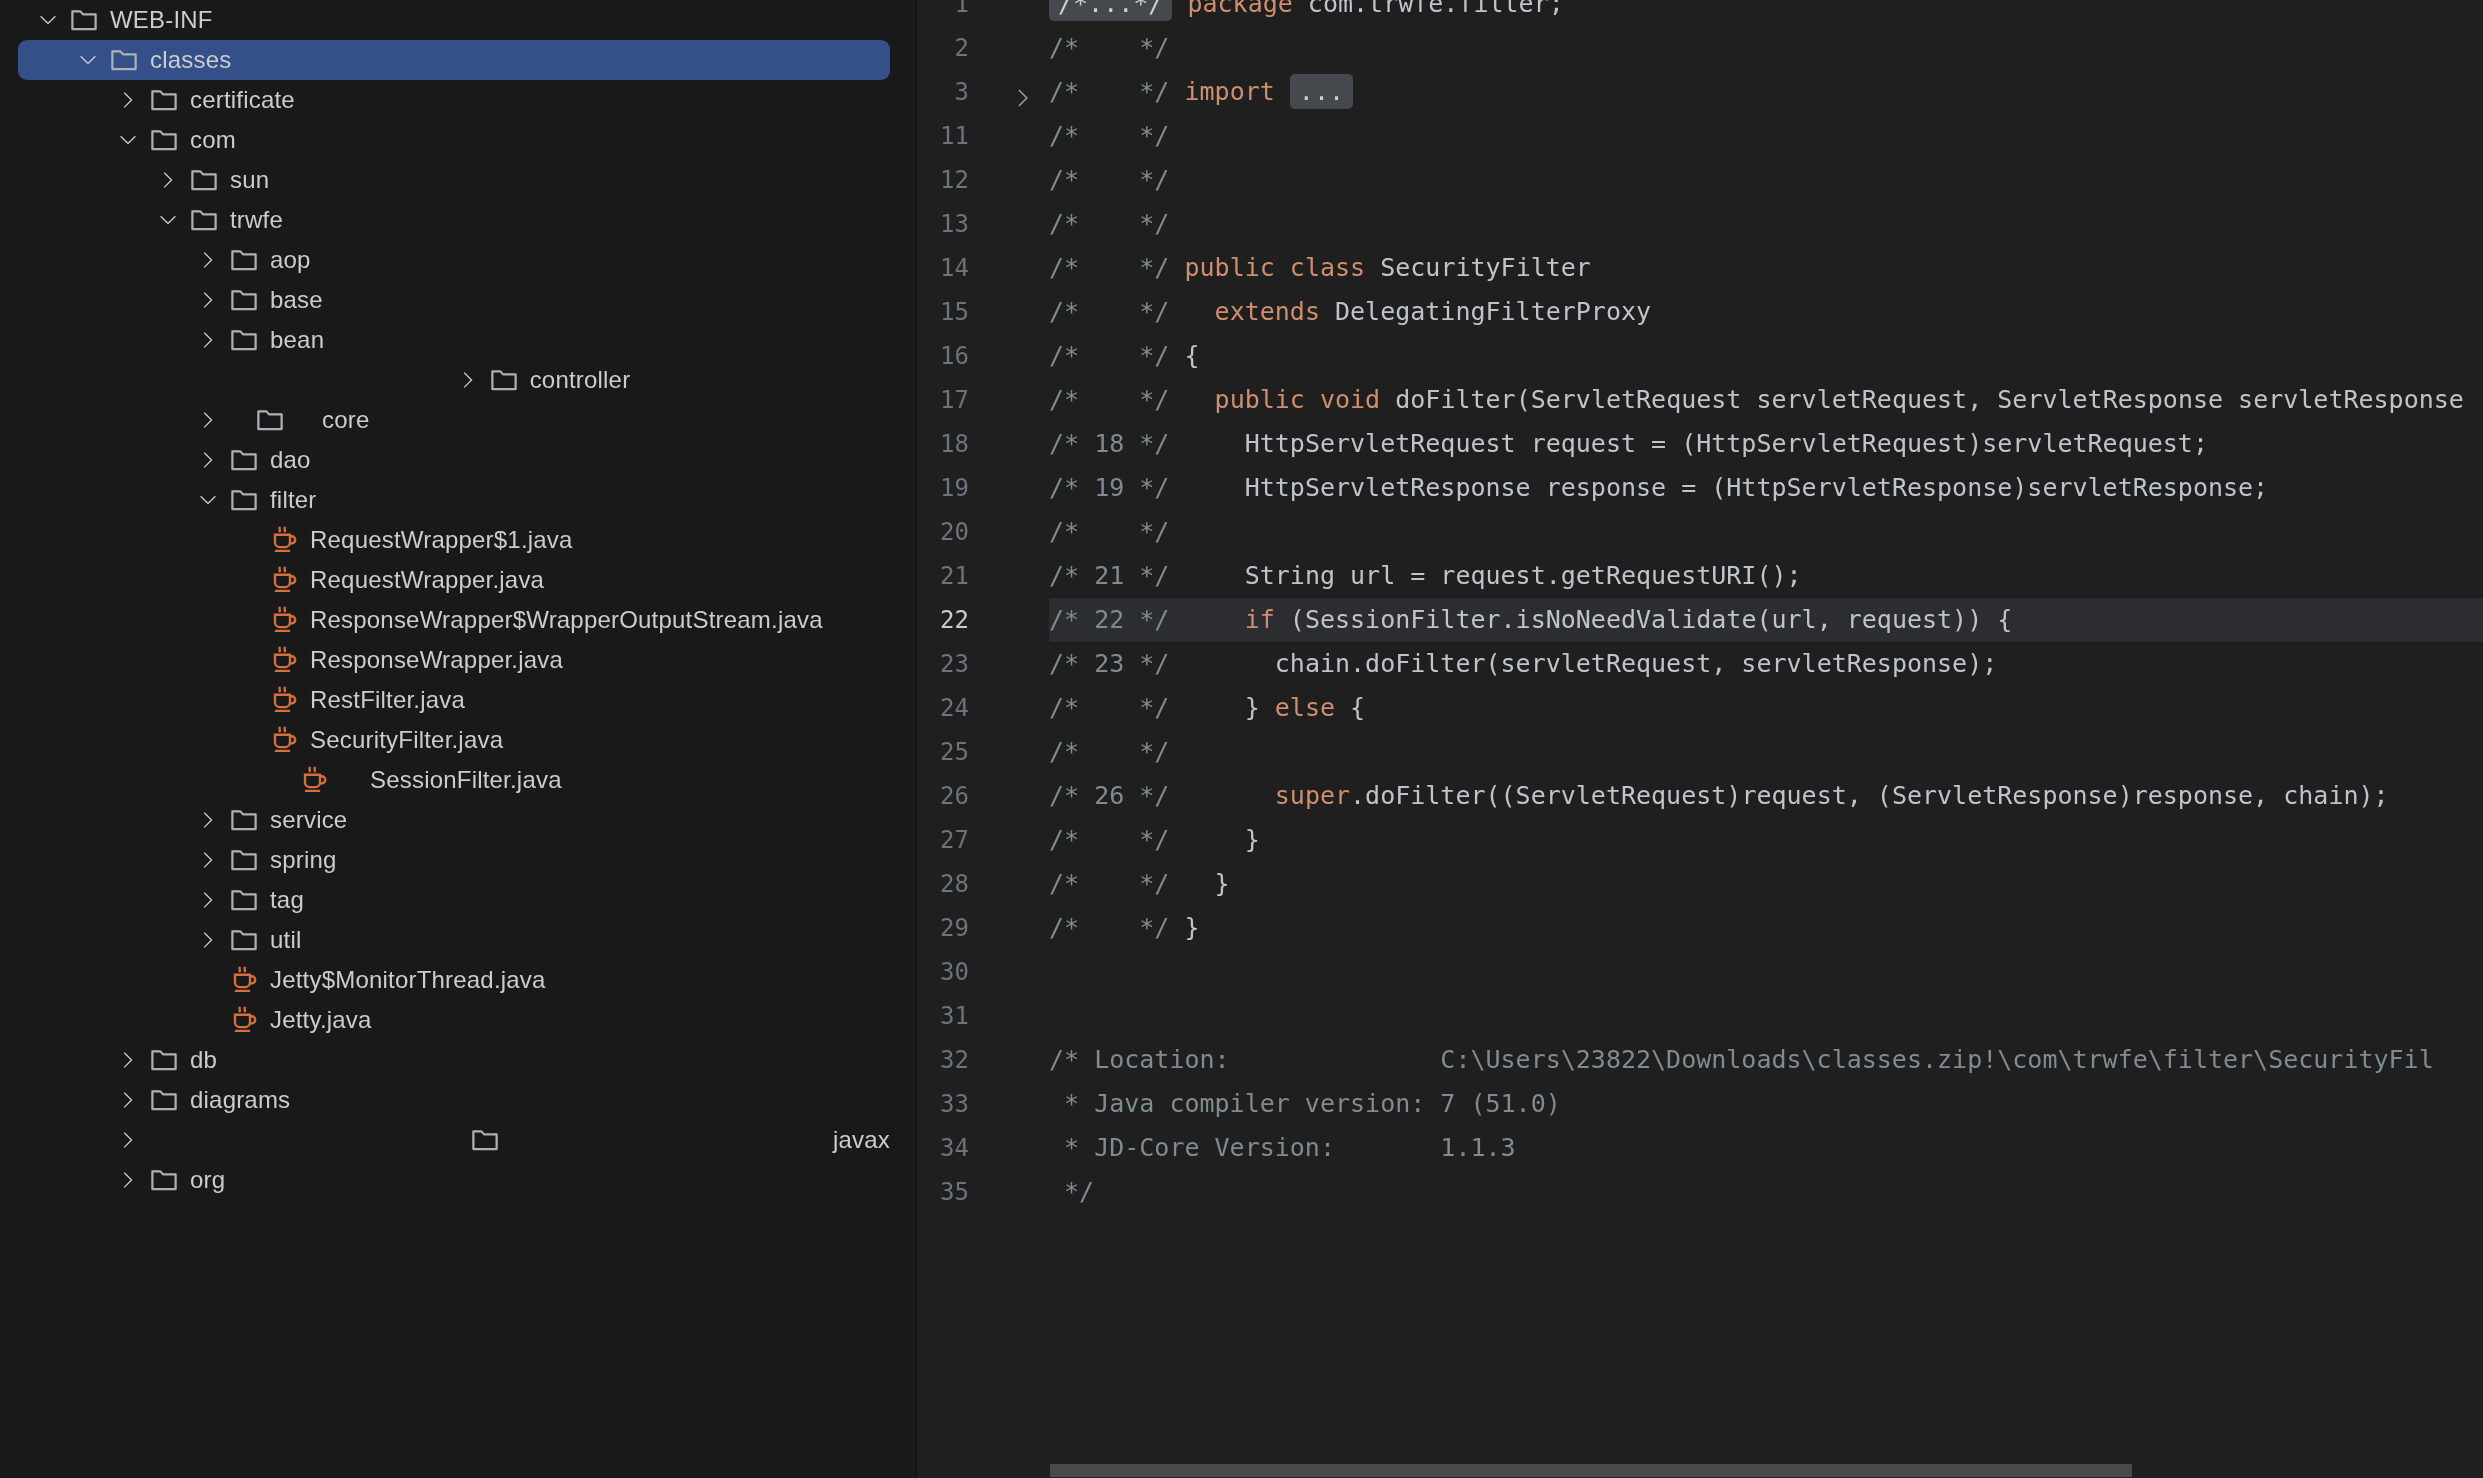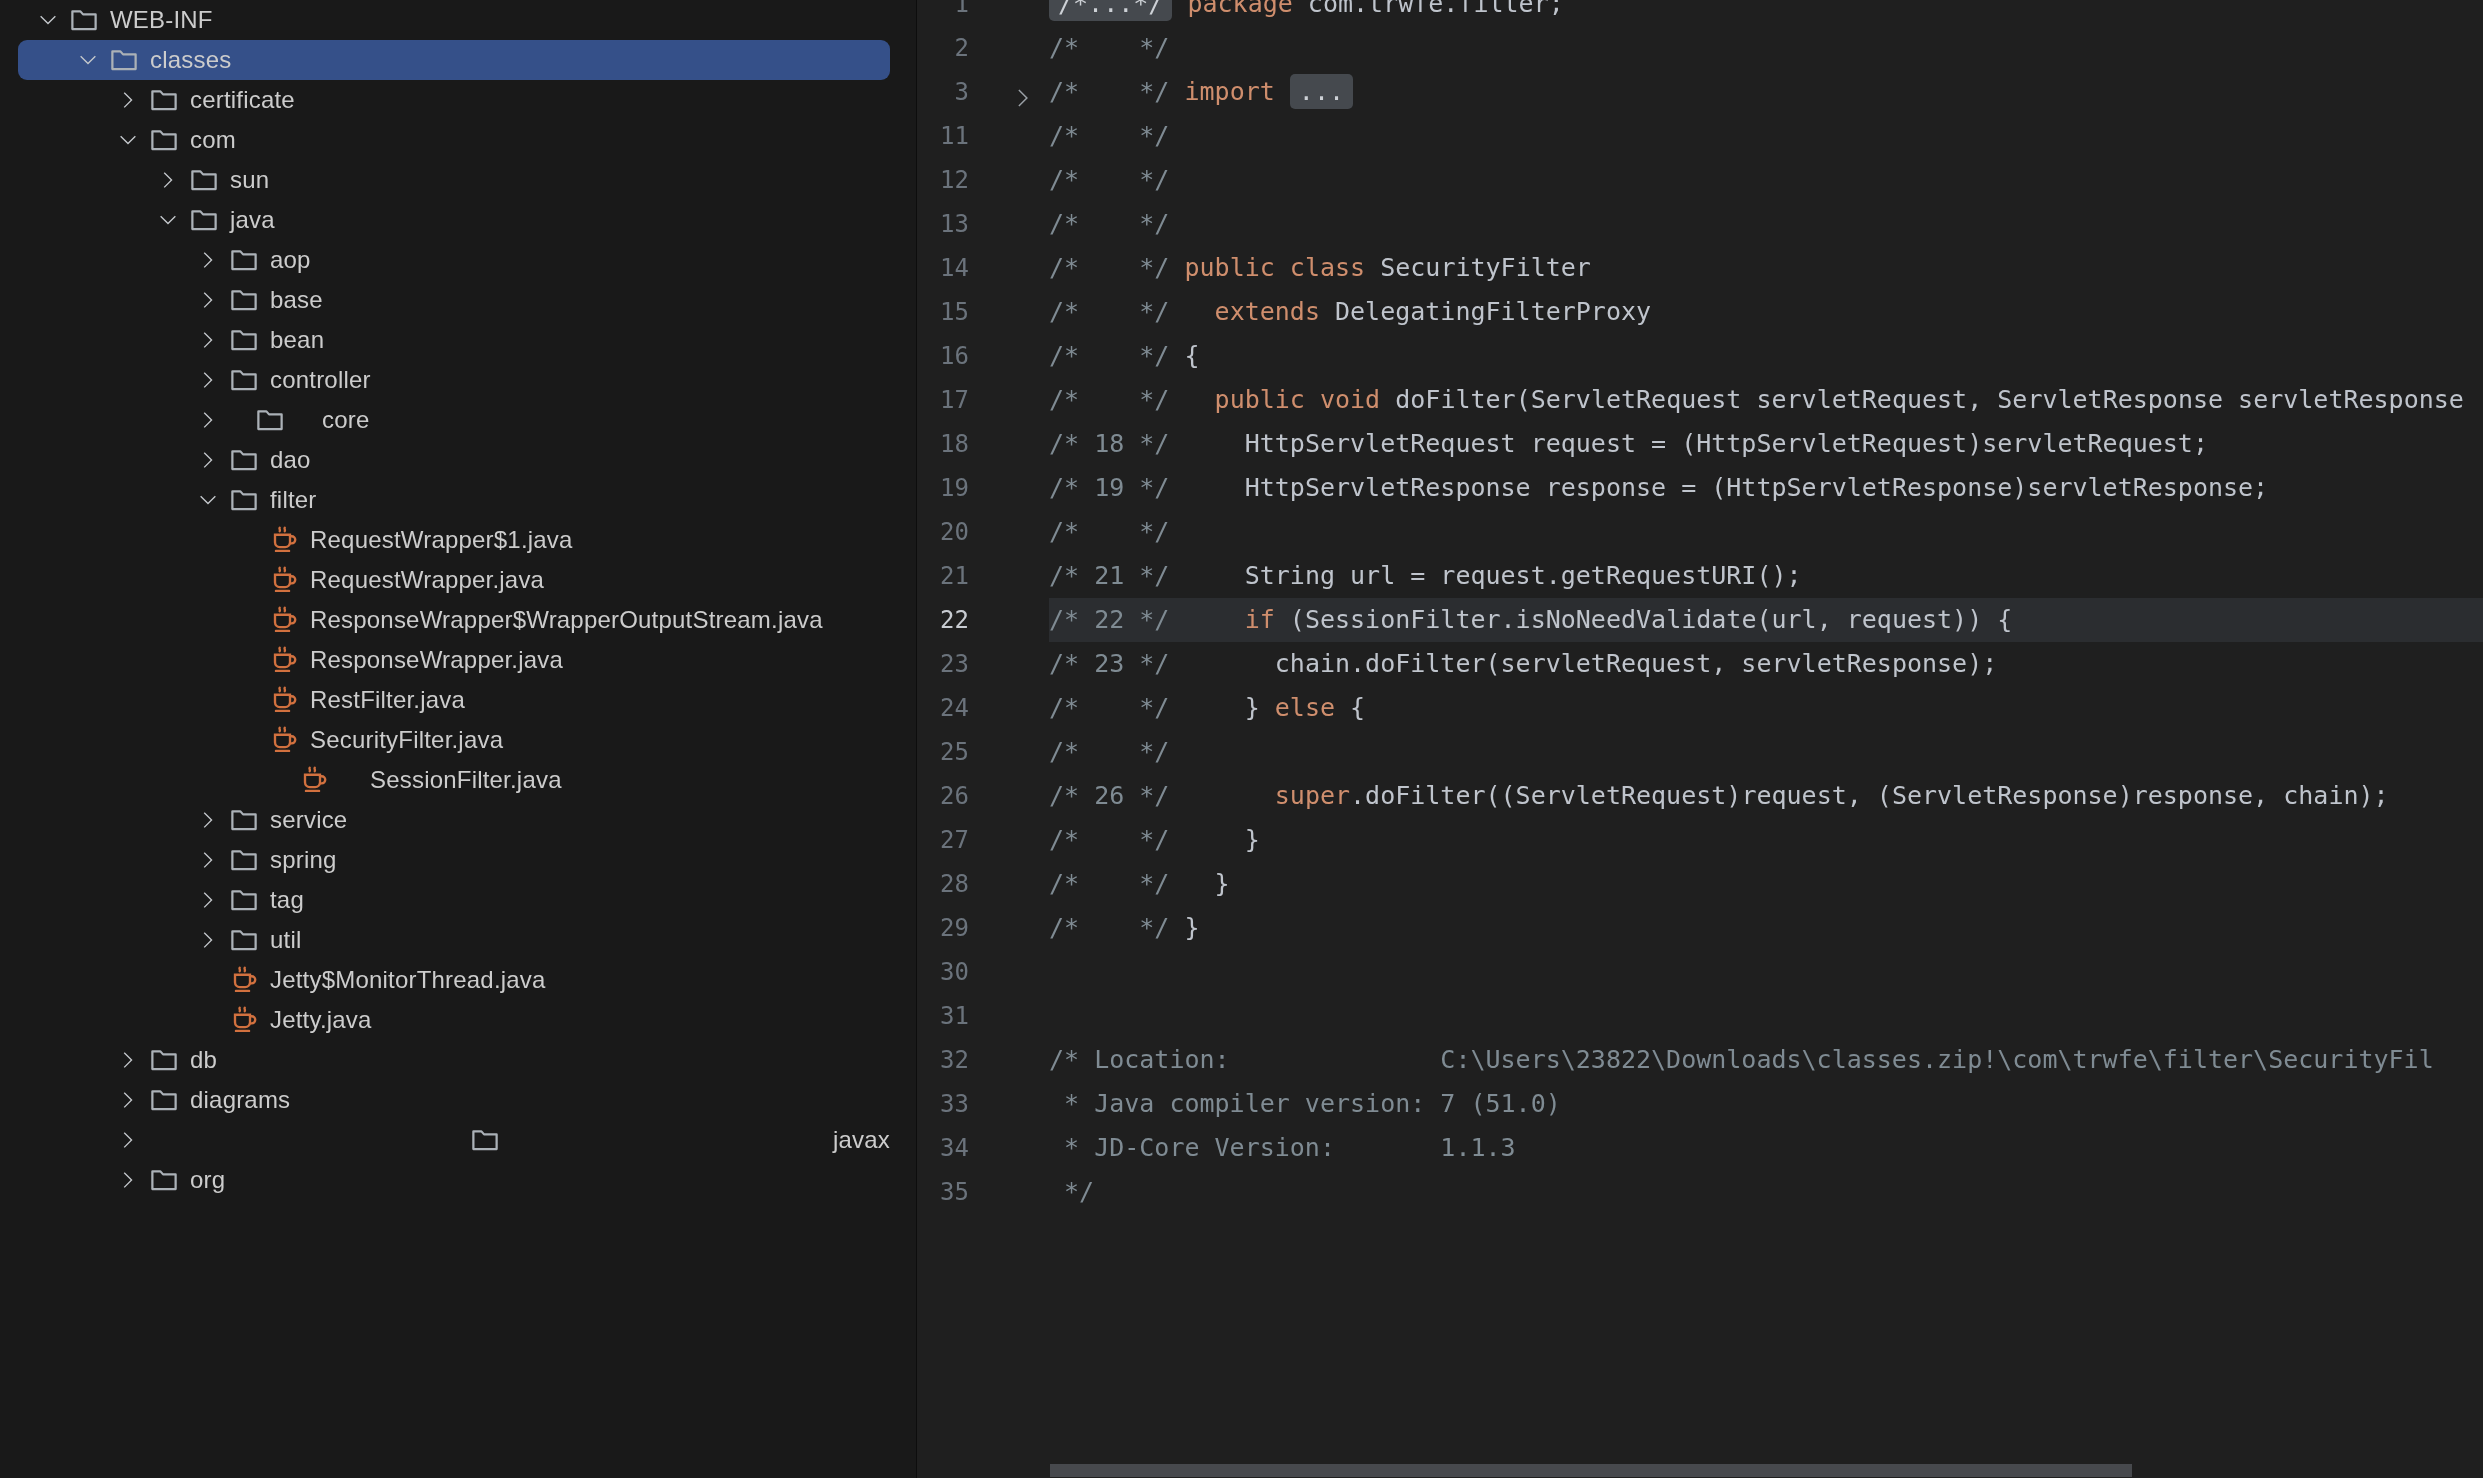--- a/index.html
+++ b/index.html
@@ -119,21 +119,21 @@
           <span class="twist open">
             <svg viewBox="0 0 16 16">
               <path d="M5.6 13.7 4.9 13l5-5-5-5 .7-.7L11.3 8z"></path>
             </svg>
           </span>
           <span class="ticon">
             <svg viewBox="0 0 16 16" fill="none" stroke="#abb1b7" stroke-width="1.2" stroke-linejoin="round">
               <path d="M1.8 12.8V3.4h4.3l1.4 1.6h6.7v7.8z"></path>
             </svg>
           </span>
-          <span class="tlabel">java</span>
+          <span class="tlabel">trwfe</span>
         </div>
         <div class="trow" style="padding-left: 170px;">
           <span class="twist">
             <svg viewBox="0 0 16 16">
               <path d="M5.6 13.7 4.9 13l5-5-5-5 .7-.7L11.3 8z"></path>
             </svg>
           </span>
           <span class="ticon">
             <svg viewBox="0 0 16 16" fill="none" stroke="#abb1b7" stroke-width="1.2" stroke-linejoin="round">
               <path d="M1.8 12.8V3.4h4.3l1.4 1.6h6.7v7.8z"></path>
@@ -160,21 +160,21 @@
               <path d="M5.6 13.7 4.9 13l5-5-5-5 .7-.7L11.3 8z"></path>
             </svg>
           </span>
           <span class="ticon">
             <svg viewBox="0 0 16 16" fill="none" stroke="#abb1b7" stroke-width="1.2" stroke-linejoin="round">
               <path d="M1.8 12.8V3.4h4.3l1.4 1.6h6.7v7.8z"></path>
             </svg>
           </span>
           <span class="tlabel">bean</span>
         </div>
-        <div class="trow" style="padding-left: 170px;">
+        <div class="trow" style="padding-left: 170px; justify-content: center;">
           <span class="twist">
             <svg viewBox="0 0 16 16">
               <path d="M5.6 13.7 4.9 13l5-5-5-5 .7-.7L11.3 8z"></path>
             </svg>
           </span>
           <span class="ticon">
             <svg viewBox="0 0 16 16" fill="none" stroke="#abb1b7" stroke-width="1.2" stroke-linejoin="round">
               <path d="M1.8 12.8V3.4h4.3l1.4 1.6h6.7v7.8z"></path>
             </svg>
           </span>

